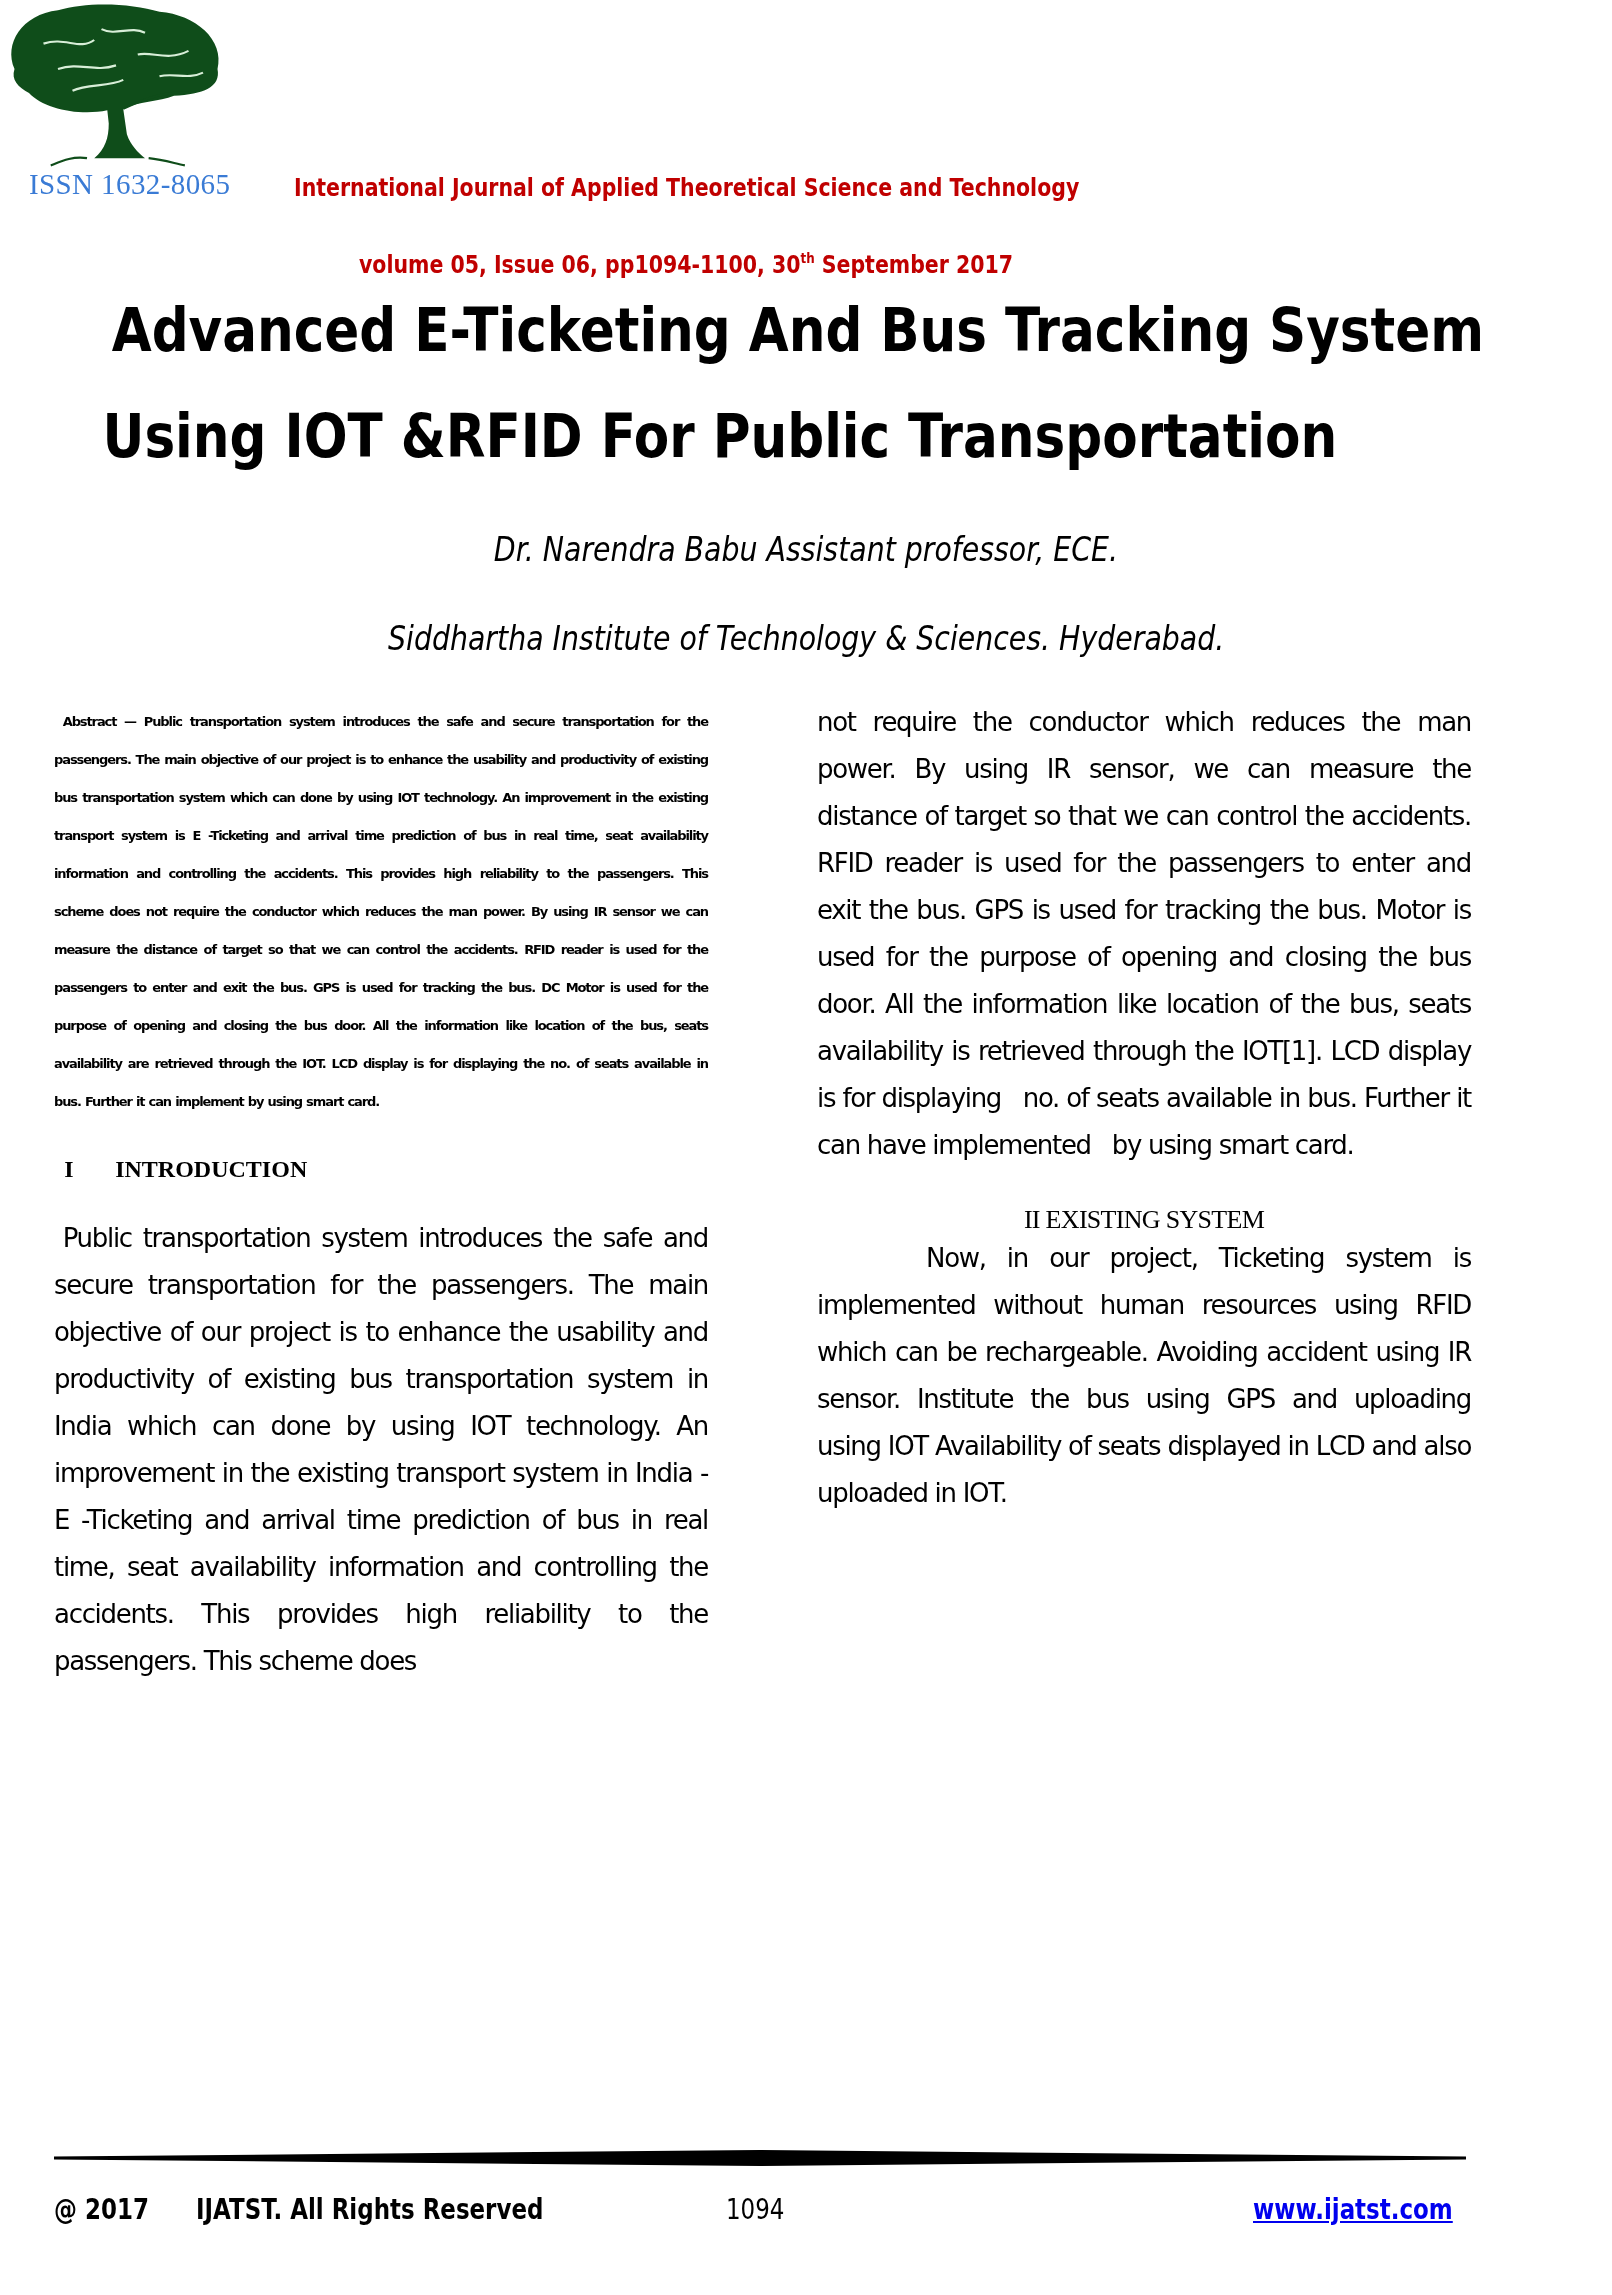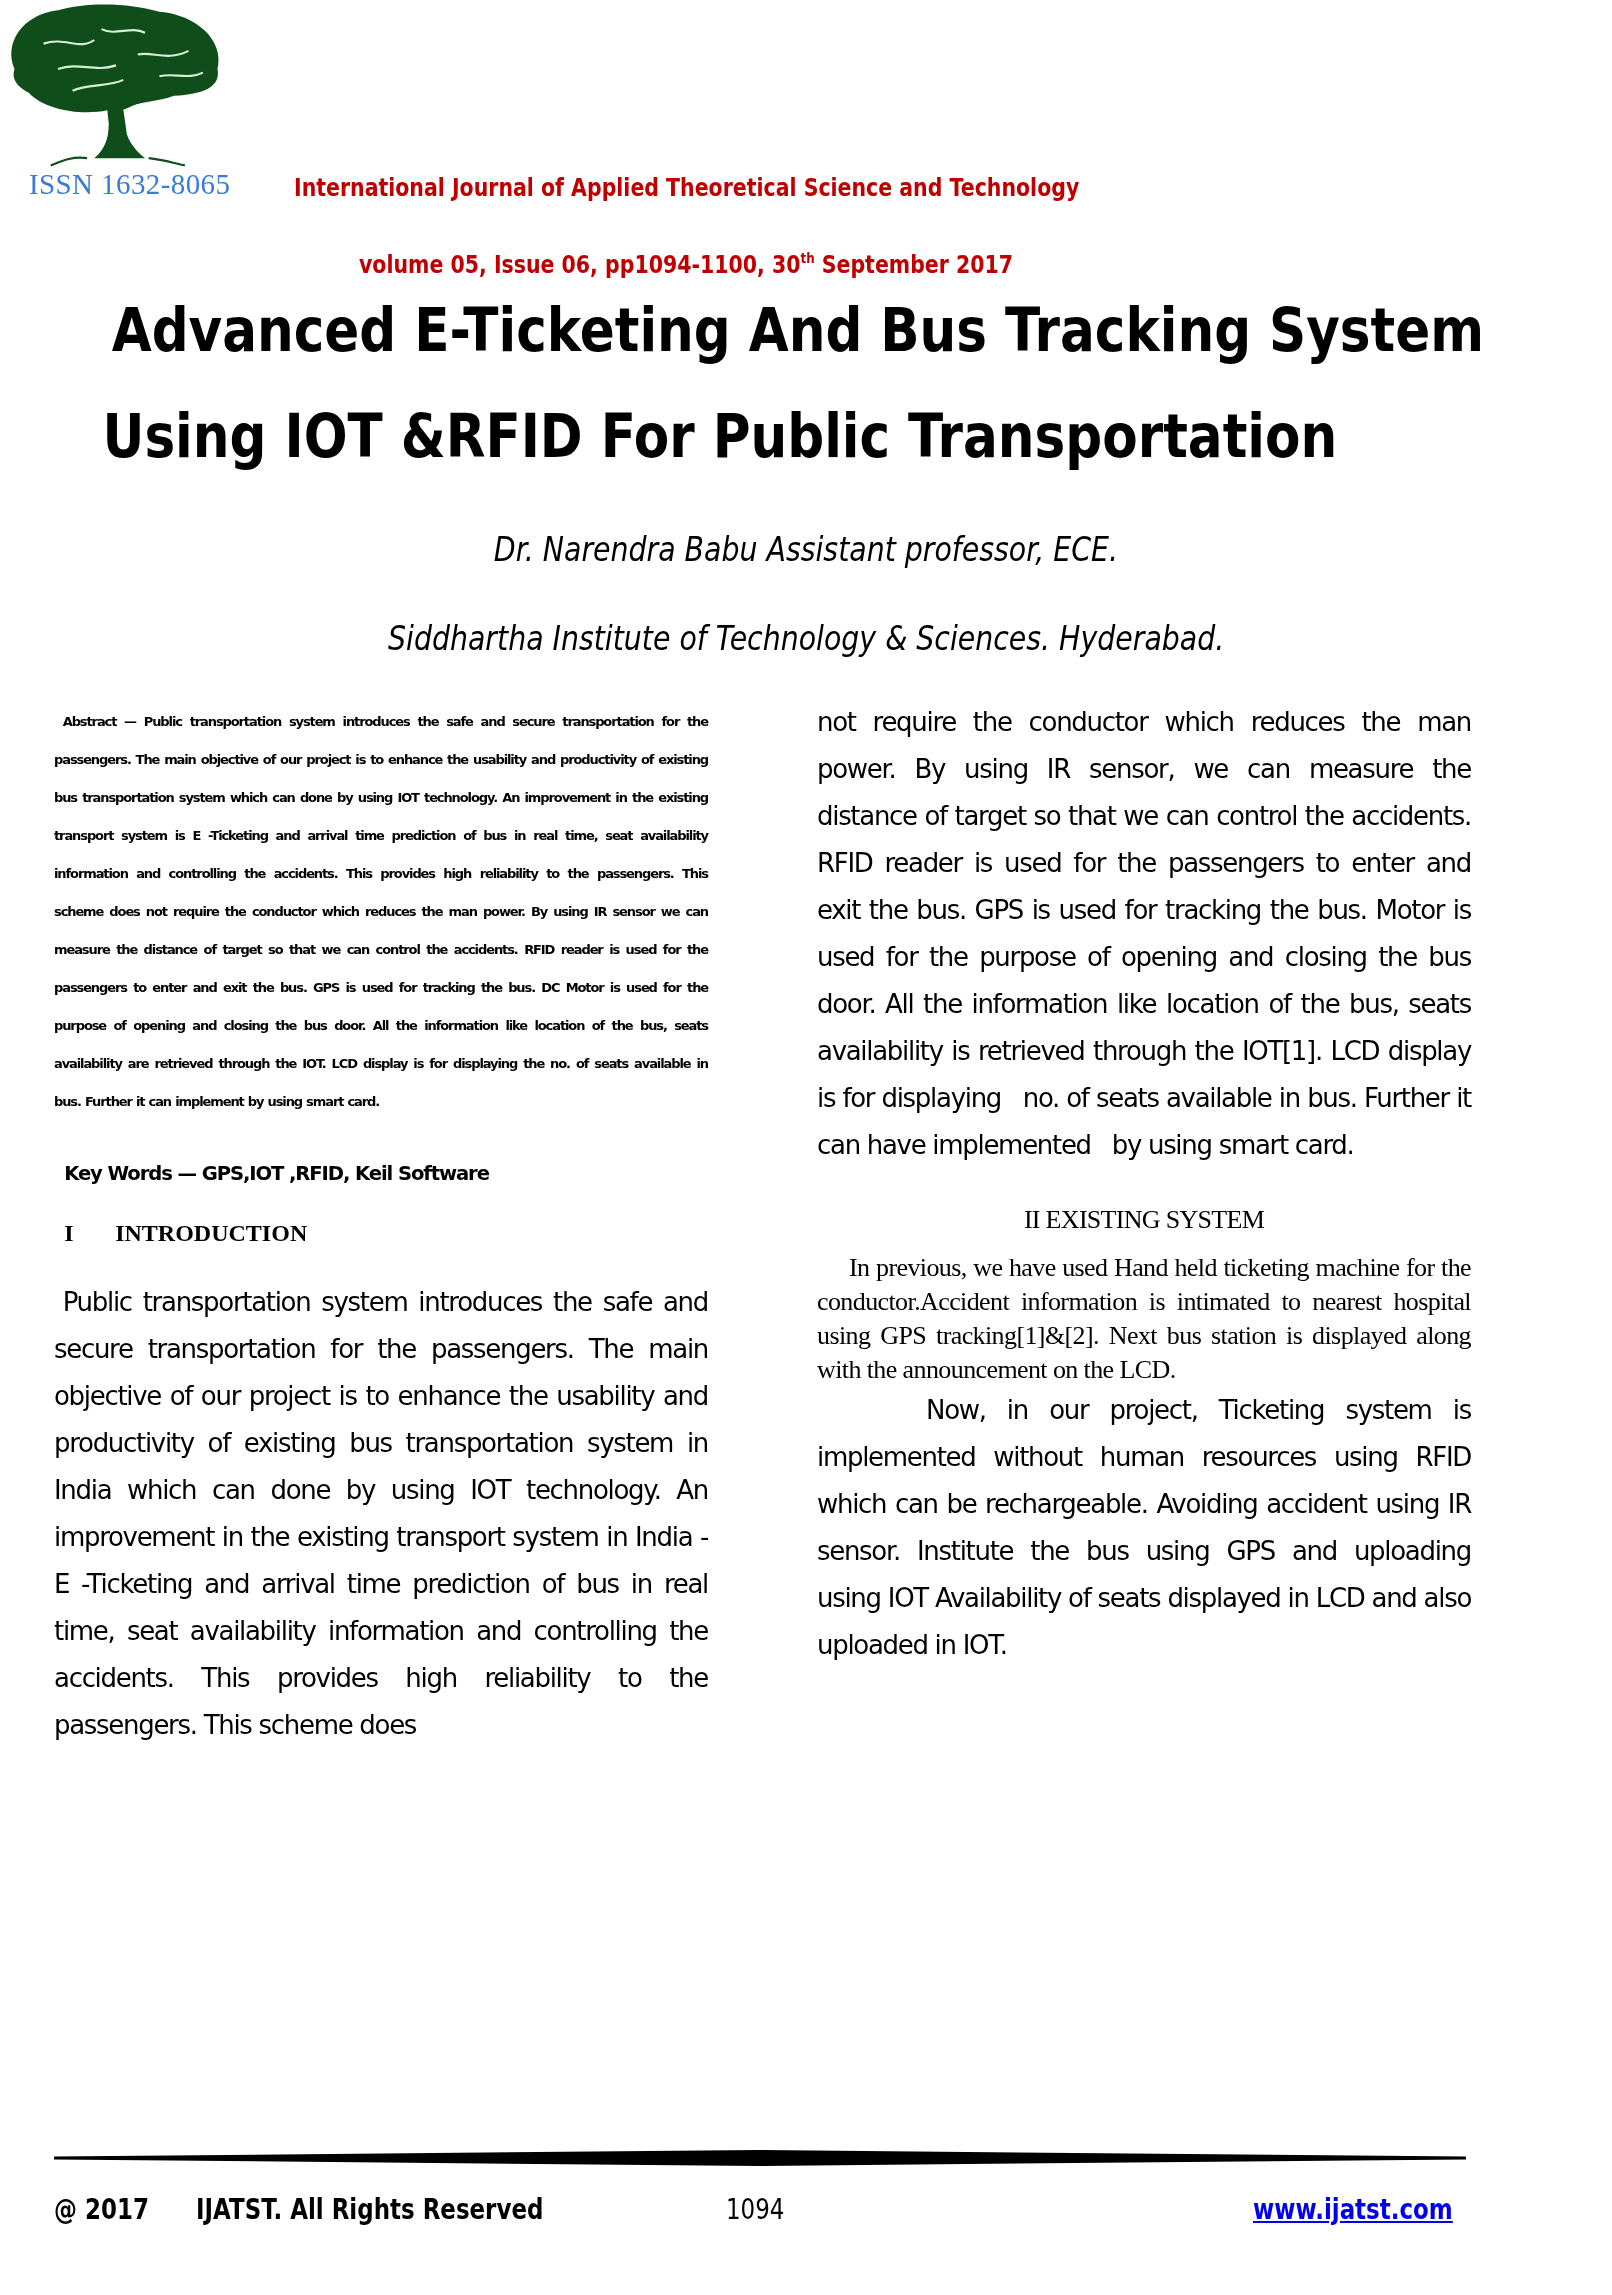--- a/index.html
+++ b/index.html
@@ -129,32 +129,30 @@
 <div class="volume-line"><span>volume 05, Issue 06, pp1094-1100, 30</span><sup>th</sup><span> September 2017</span></div>
 
 <div class="title l1"><span>Advanced E-Ticketing And Bus Tracking System</span></div>
 <div class="title l2"><span>Using IOT &amp;RFID For Public Transportation</span></div>
 
 <div class="author a1"><span>Dr. Narendra Babu Assistant professor, ECE.</span></div>
 <div class="author a2"><span>Siddhartha Institute of Technology &amp; Sciences. Hyderabad.</span></div>
 
 <div class="col col-left">
   <p class="abstract"><span class="lead">Abstract — Public transportation system introduces the safe and secure transportation for the passengers. The main objective of our project is to enhance the usability and productivity of existing bus transportation system which can done by using IOT technology. An improvement in the existing transport system is E -Ticketing and arrival time prediction of bus in real time, seat availability information and controlling the accidents. This provides high reliability to the passengers. This scheme does not require the conductor which reduces the man power. By using IR sensor we can measure the distance of target so that we can control the accidents. RFID reader is used for the passengers to enter and exit the bus. GPS is used for tracking the bus. DC Motor is used for the purpose of opening and closing the bus door. All the information like location of the bus, seats availability are retrieved through the IOT. LCD display is for displaying the no. of seats available in bus. Further it can implement by using smart card.</span></p>
-  <p class="keywords">Key Words — GPS,IOT ,RFID, Keil Software</p>
   <div class="sec-head-left">
     <span class="num">I</span>
     <span>INTRODUCTION</span>
   </div>
   <p class="body-text intro-text"><span class="lead">Public transportation system introduces the safe and secure transportation for the passengers. The main objective of our project is to enhance the usability and productivity of existing bus transportation system in India which can done by using IOT technology. An improvement in the existing transport system in India -E -Ticketing and arrival time prediction of bus in real time, seat availability information and controlling the accidents. This provides high reliability to the passengers. This scheme does</span></p>
 </div>
 
 <div class="col col-right">
   <p class="body-text">not require the conductor which reduces the man power. By using IR sensor, we can measure the distance of target so that we can control the accidents. RFID reader is used for the passengers to enter and exit the bus. GPS is used for tracking the bus. Motor is used for the purpose of opening and closing the bus door. All the information like location of the bus, seats availability is retrieved through the IOT[1]. LCD display is for displaying&nbsp;&nbsp; no. of seats available in bus. Further it can have implemented&nbsp;&nbsp; by using smart card.</p>
   <div class="sec-head-right existing-head">II EXISTING SYSTEM</div>
-  <p class="serif-text">In previous, we have used Hand held ticketing machine for the conductor.Accident information is intimated to nearest hospital using GPS tracking[1]&amp;[2]. Next bus station is displayed along with the announcement on the LCD.</p>
   <p class="body-text proposed-text">Now, in our project, Ticketing system is implemented without human resources using RFID which can be rechargeable. Avoiding accident using IR sensor. Institute the bus using GPS and uploading using IOT Availability of seats displayed in LCD and also uploaded in IOT.</p>
 </div>
 
 <div class="footer-rule">
   <svg viewBox="0 0 1945 22" preserveAspectRatio="none" xmlns="http://www.w3.org/2000/svg">
     <polygon points="0,9 972,0 1945,9 1945,13 972,22 0,13" fill="#000"></polygon>
   </svg>
 </div>
 <div class="footer">
   <span class="f-year">@ 2017</span>

